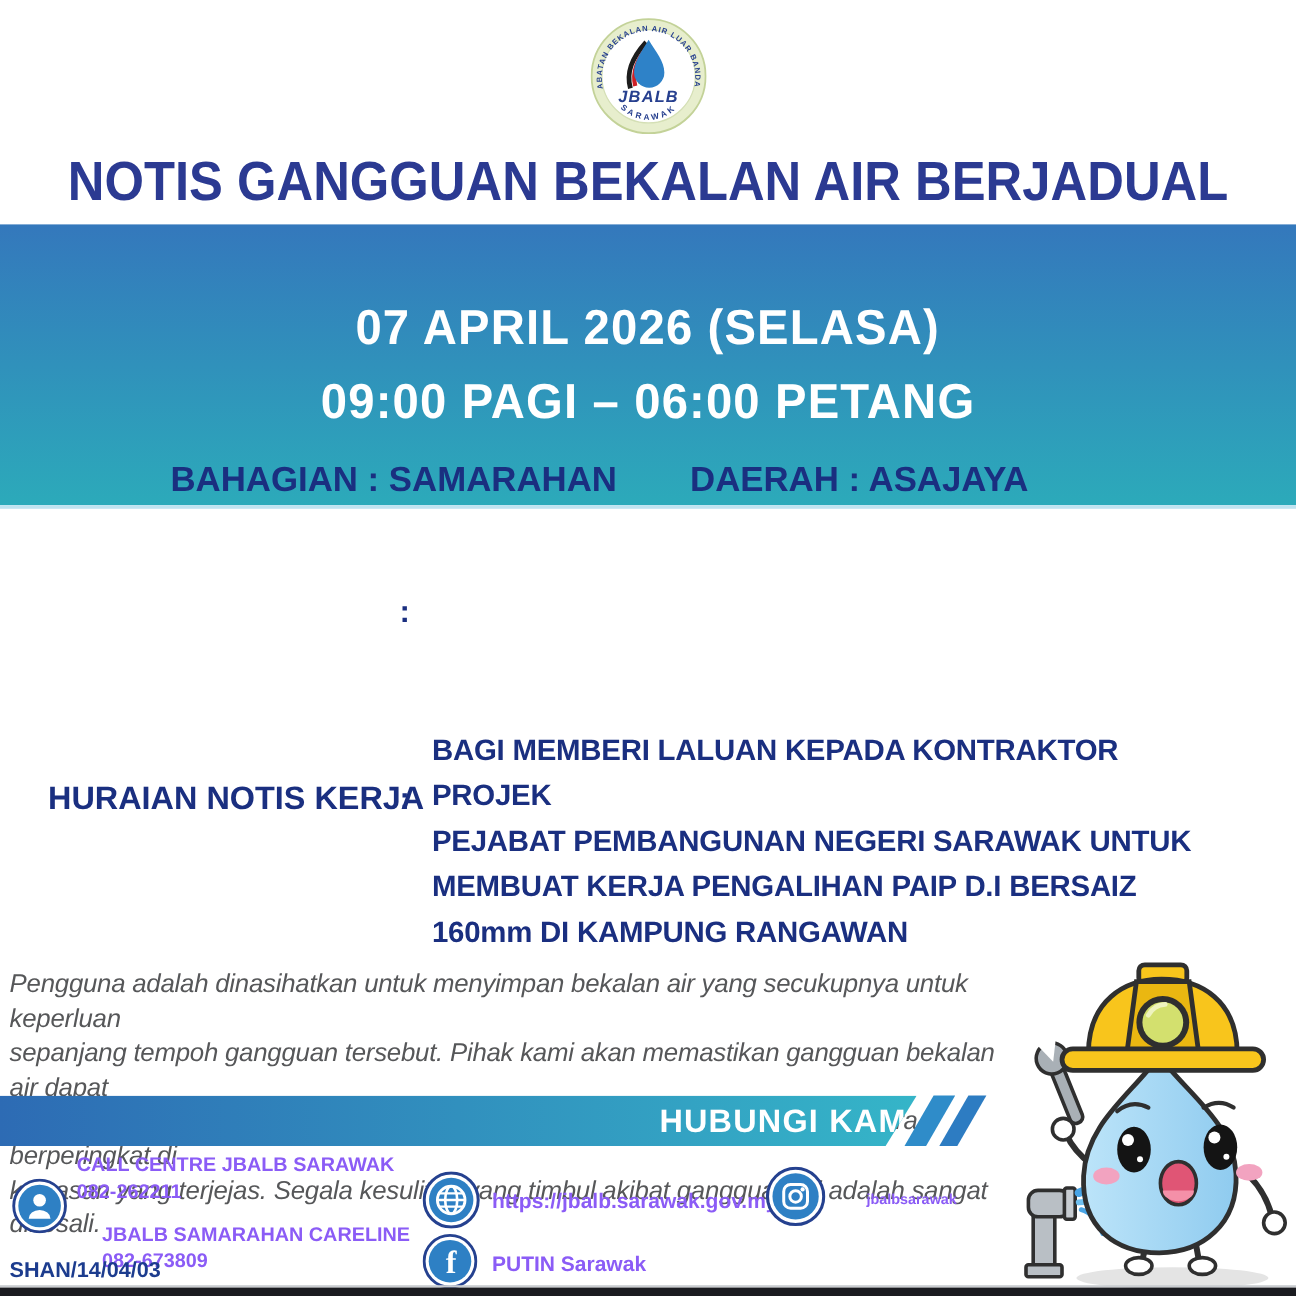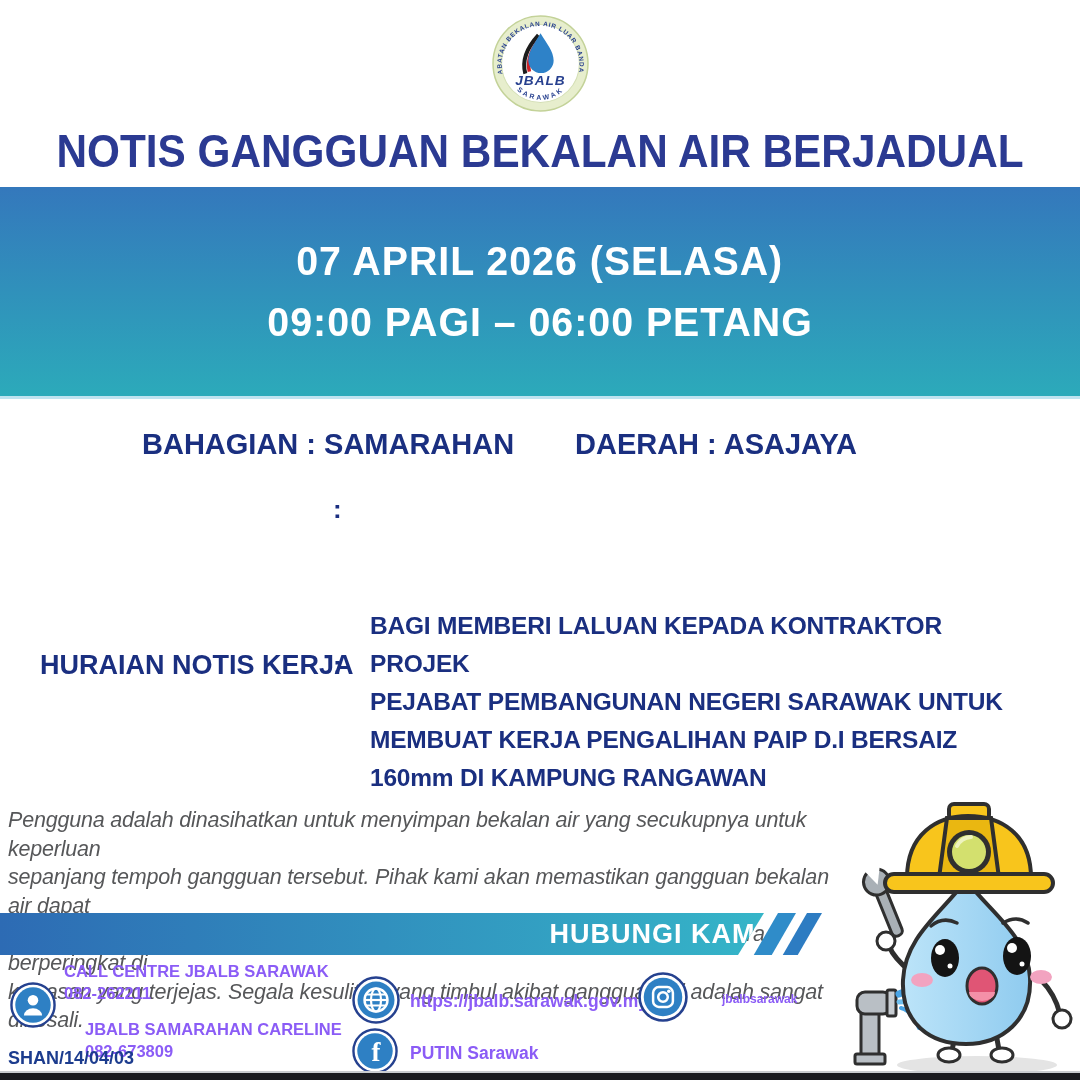--- a/index.html
+++ b/index.html
@@ -10,46 +10,46 @@
   
   .logo{position:absolute;left:492px;top:15px;width:97px;height:97px;}
   
   .title{
     position:absolute;left:0;top:124px;width:1080px;margin:0;text-align:center;
     font-size:46px;font-weight:700;color:#2b3a92;letter-spacing:0px;
     transform:scaleX(0.92);transform-origin:50% 50%;white-space:nowrap;
   }
   
   .date-banner{
-    position:absolute;left:0;top:187px;width:1080px;height:212px;
+    position:absolute;left:0;top:187px;width:1080px;height:237px;
     background:linear-gradient(180deg,#3478bc 0%,#2caaba 100%);
     display:flex;flex-direction:column;align-items:center;justify-content:center;gap:14px;
     border-bottom:3px solid #bfe3f0;box-sizing:border-box;
   }
   .date-line{
     color:#ffffff;font-size:41px;font-weight:700;letter-spacing:1px;
     transform:scaleX(0.96);white-space:nowrap;
   }
   
-  .region-row{position:absolute;left:0;top:428px;width:1080px;height:40px;color:#1a2f80;font-weight:700;font-size:29px;}
+  .region-row{position:absolute;left:0;top:384px;width:1080px;height:40px;color:#1a2f80;font-weight:700;font-size:29px;}
   .bahagian{position:absolute;left:142px;top:0;white-space:nowrap;}
   .daerah{position:absolute;left:575px;top:0;white-space:nowrap;}
   
   .detail-label{position:absolute;color:#1a2f80;font-weight:700;font-size:27px;white-space:nowrap;}
   .detail-colon{position:absolute;color:#1a2f80;font-weight:700;font-size:26px;}
   .detail-value{
     position:absolute;color:#1a2f80;font-weight:700;font-size:24.5px;line-height:38px;
     white-space:pre-line;letter-spacing:-0.2px;width:640px;
   }
   .lbl-kawasan{left:40px;top:494px;}
   .colon-kawasan{left:333px;top:494px;}
   .val-kawasan{left:370px;top:488px;}
   .lbl-huraian{left:40px;top:650px;}
   .colon-huraian{left:333px;top:650px;}
-  .val-huraian{left:370px;top:607px;}
+  .val-huraian{left:360px;top:607px;}
   
   .disclaimer{
     position:absolute;left:8px;top:806px;width:830px;margin:0;
     font-style:italic;font-weight:500;color:#565759;font-size:21.5px;line-height:28.6px;
     white-space:pre-line;letter-spacing:-0.2px;
   }
   
   .hubungi-banner{
     position:absolute;left:0;top:913px;width:764px;height:42px;
     background:linear-gradient(90deg,#2d6bb4 0%,#35b5c8 100%);

